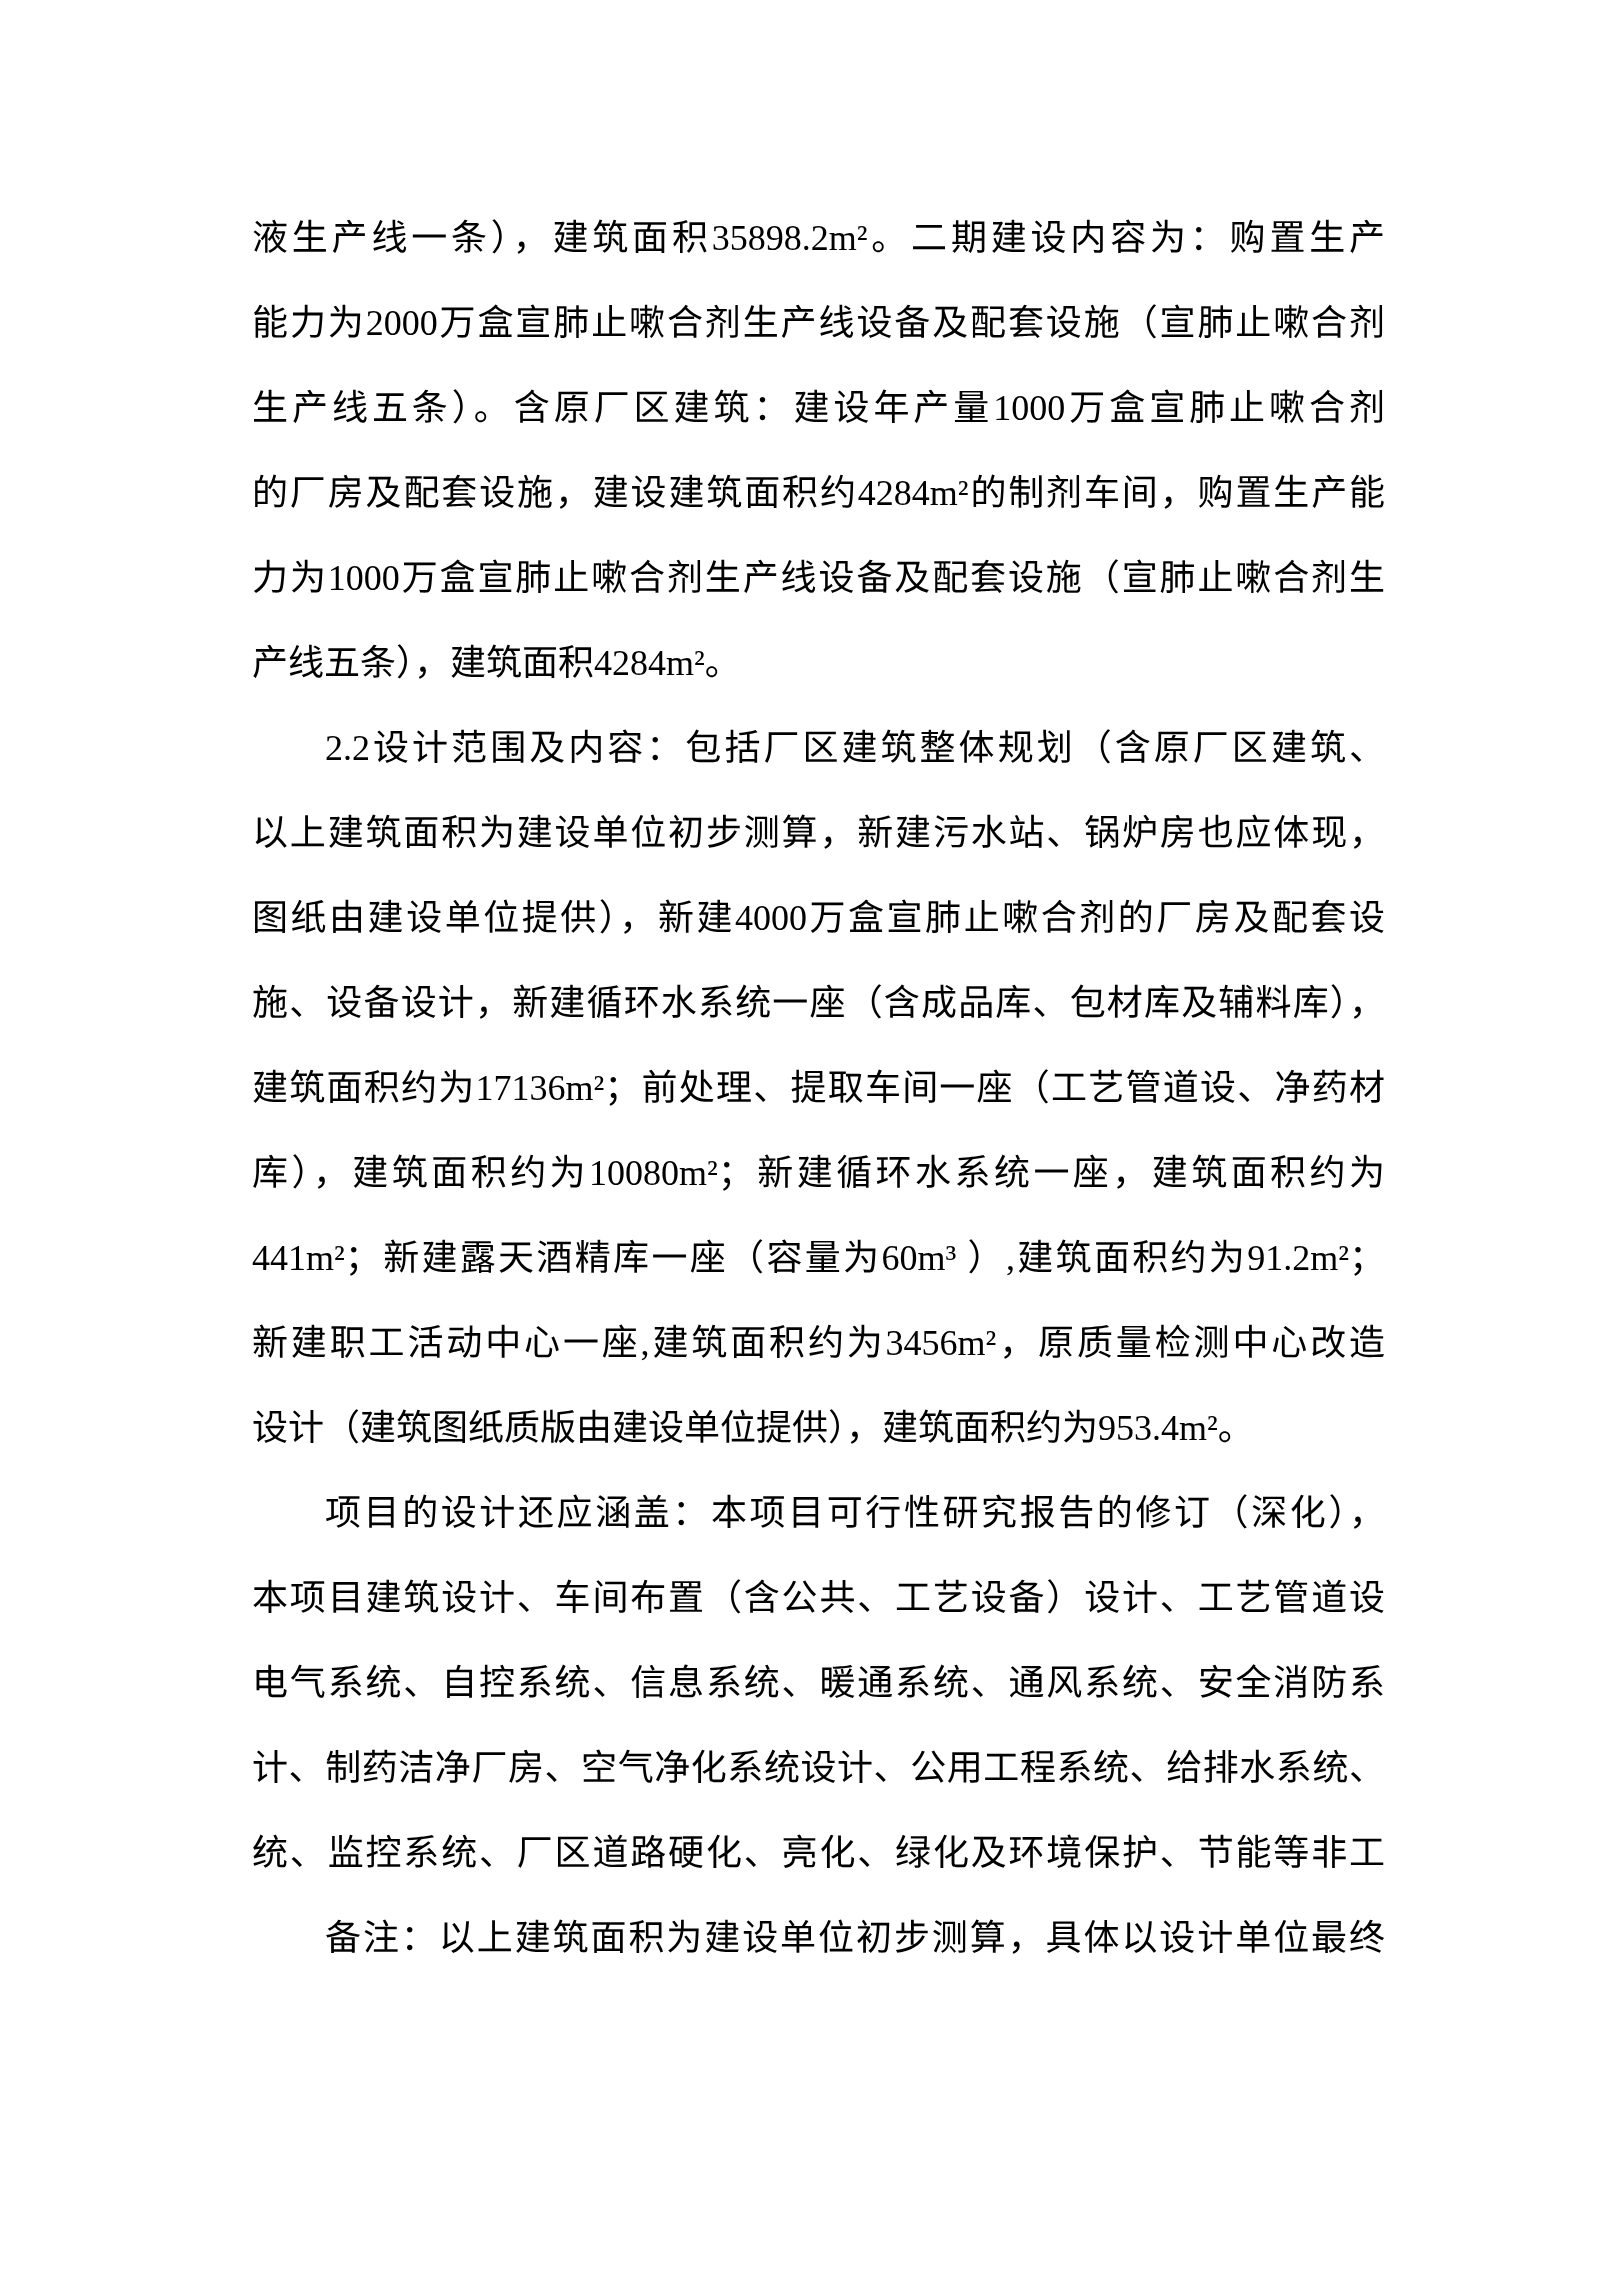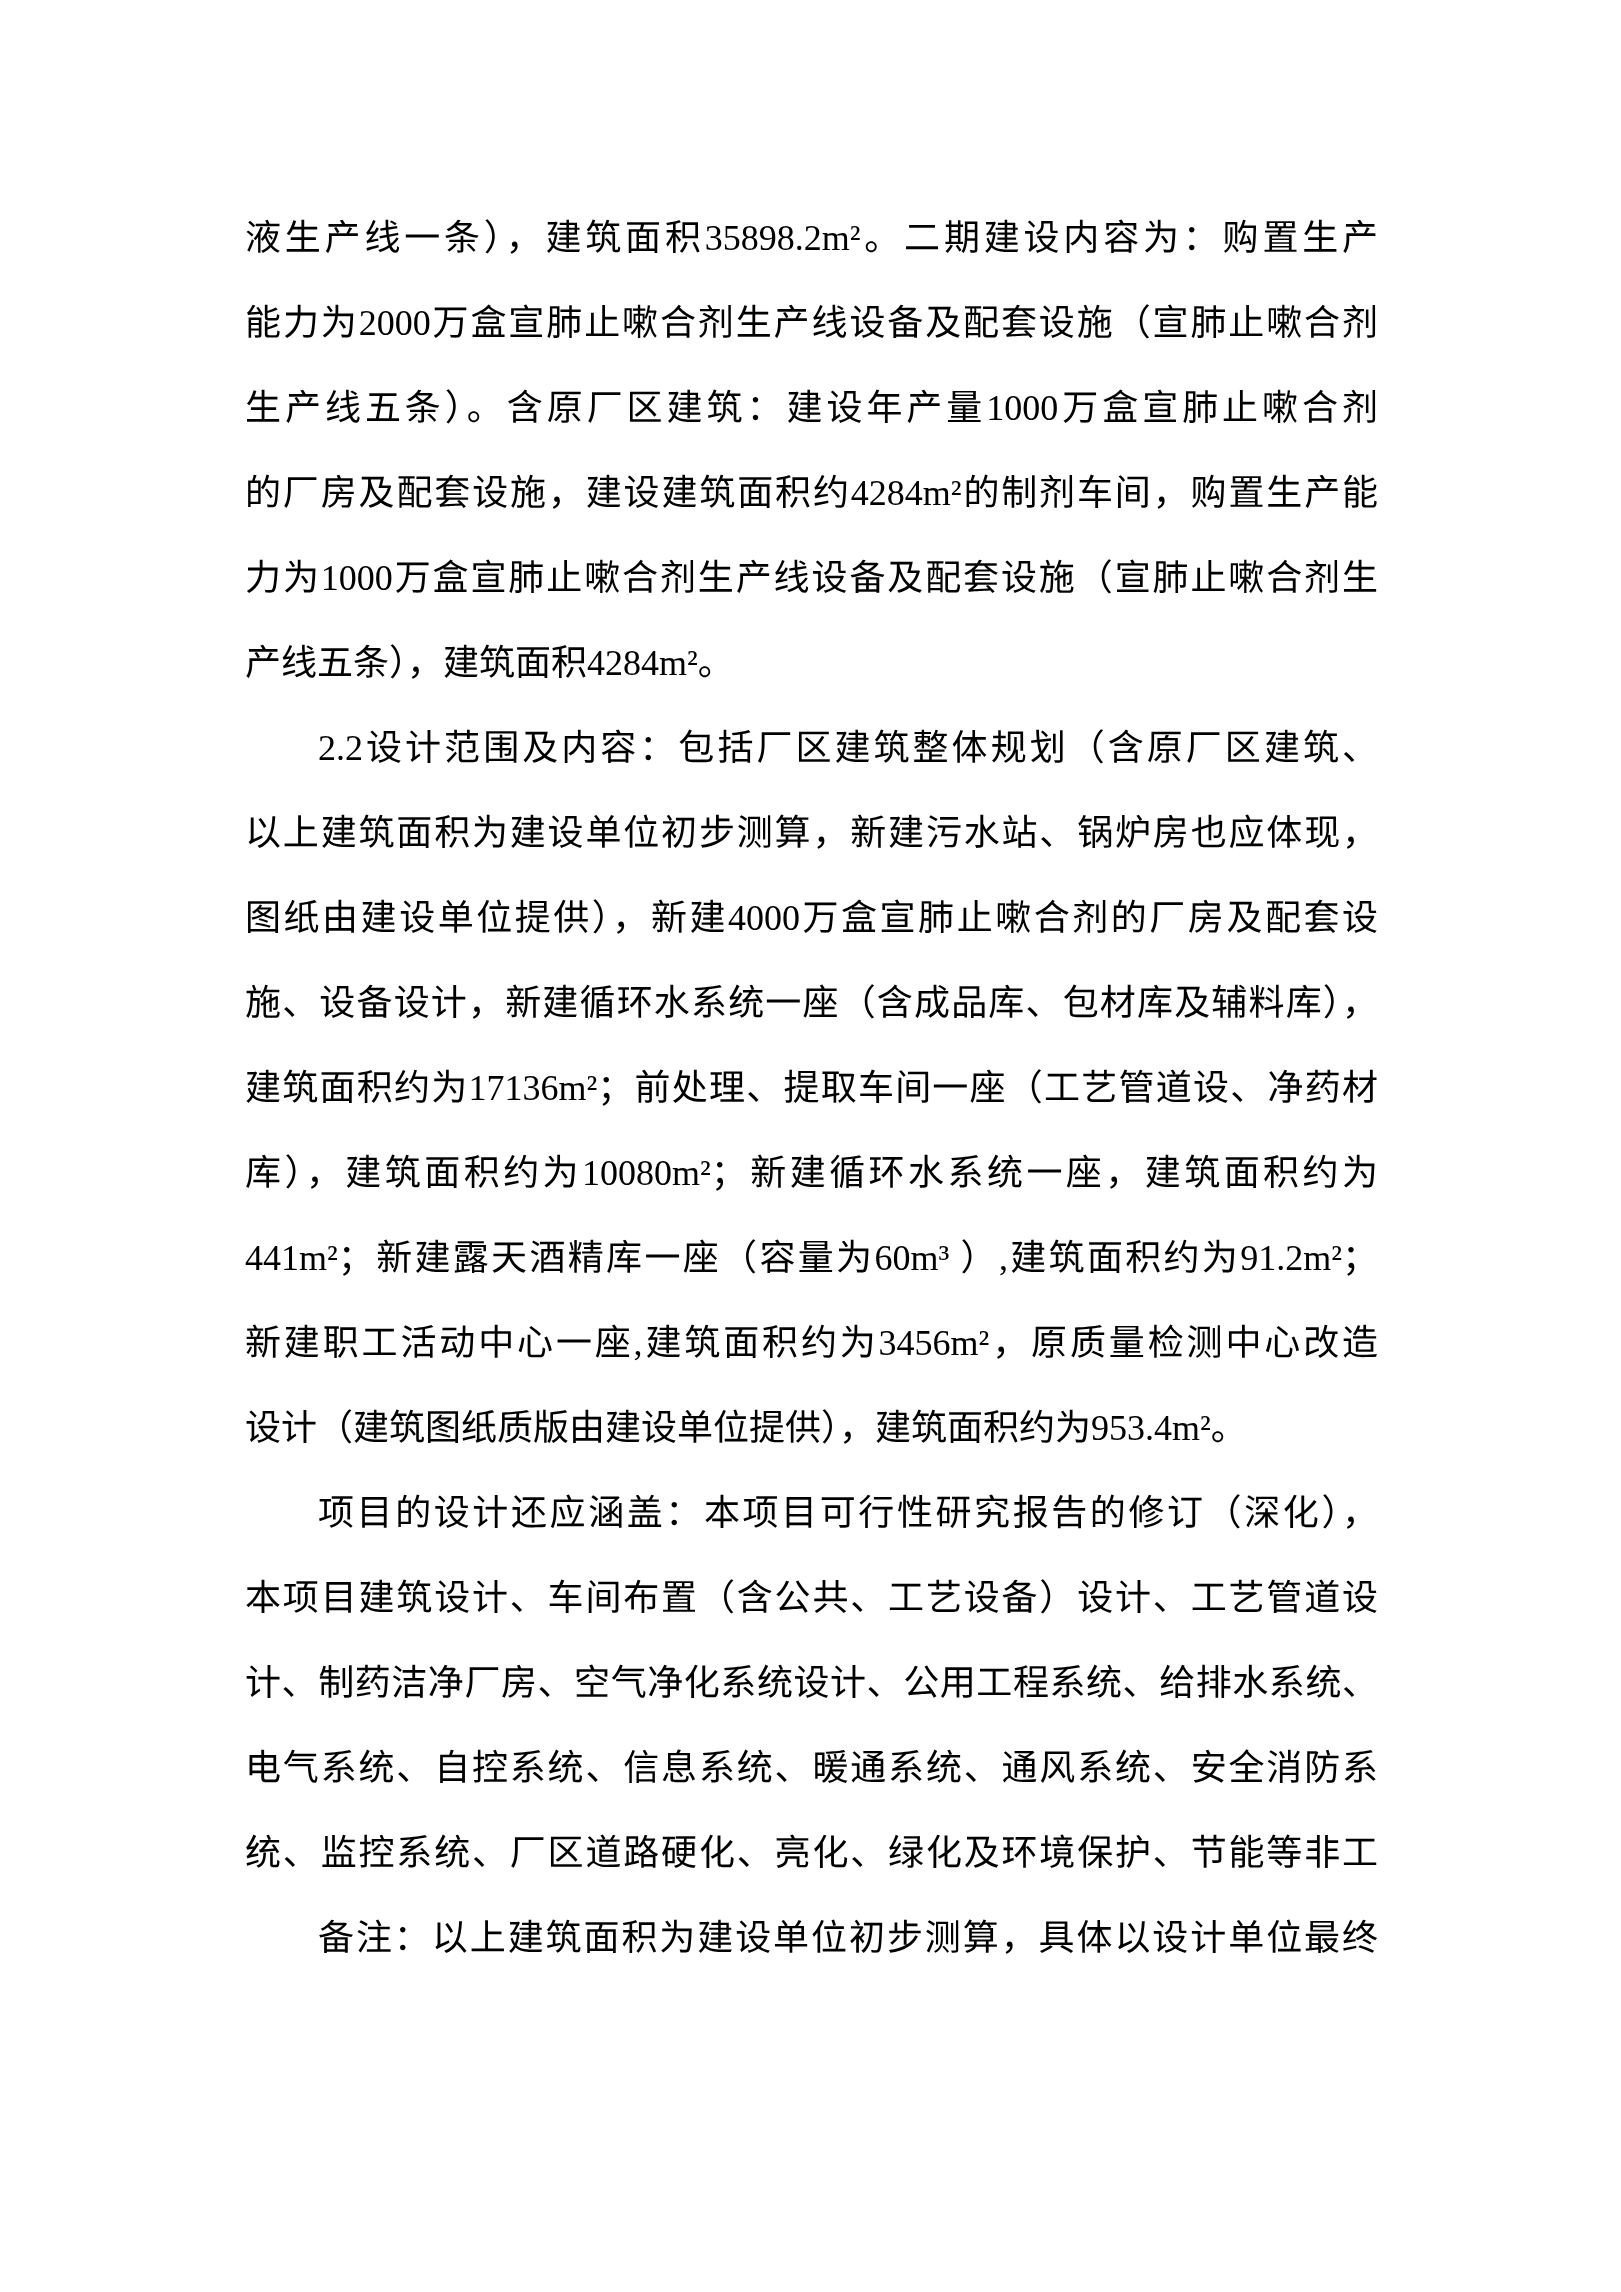--- a/index.html
+++ b/index.html
@@ -9,21 +9,21 @@
   }
   .page {
     position: relative;
     width: 1621px;
     height: 2293px;
     background: #ffffff;
     overflow: hidden;
   }
   .textblock {
     position: absolute;
-    left: 245px;
+    left: 252px;
     top: 196px;
     width: 1133px;
     color: #000000;
     font-family: "Liberation Serif", "DejaVu Serif", serif;
     font-size: 36px;
     line-height: 85px;
   }
   .paragraph {
     margin: 0;
     padding: 0;
@@ -65,22 +65,22 @@
       <div class="line">建筑面积约为17136m²；前处理、提取车间一座（工艺管道设、净药材</div>
       <div class="line">库），建筑面积约为10080m²；新建循环水系统一座，建筑面积约为</div>
       <div class="line">441m²；新建露天酒精库一座（容量为60m³ ）,建筑面积约为91.2m²；</div>
       <div class="line">新建职工活动中心一座,建筑面积约为3456m²，原质量检测中心改造</div>
       <div class="line last">设计（建筑图纸质版由建设单位提供），建筑面积约为953.4m²。</div>
     </div>
 
     <div class="paragraph">
       <div class="line indent">项目的设计还应涵盖：本项目可行性研究报告的修订（深化），</div>
       <div class="line">本项目建筑设计、车间布置（含公共、工艺设备）设计、工艺管道设</div>
+      <div class="line">电气系统、自控系统、信息系统、暖通系统、通风系统、安全消防系</div>
       <div class="line">计、制药洁净厂房、空气净化系统设计、公用工程系统、给排水系统、</div>
-      <div class="line">电气系统、自控系统、信息系统、暖通系统、通风系统、安全消防系</div>
       <div class="line">统、监控系统、厂区道路硬化、亮化、绿化及环境保护、节能等非工</div>
     </div>
 
     <div class="paragraph">
       <div class="line indent">备注：以上建筑面积为建设单位初步测算，具体以设计单位最终</div>
     </div>
 
   </div>
 </div>
 

